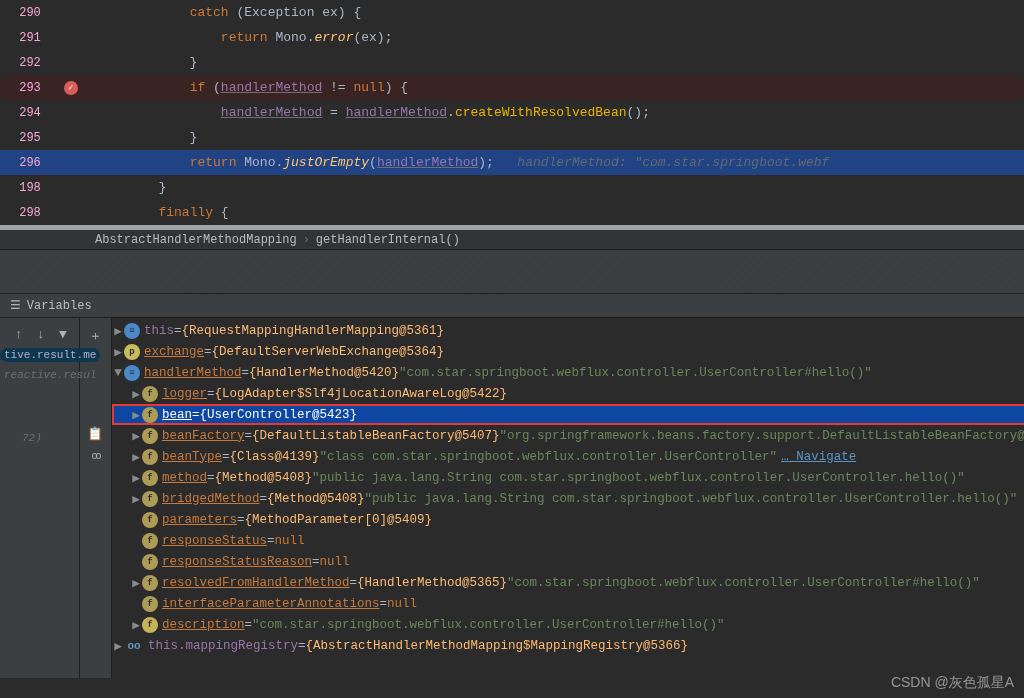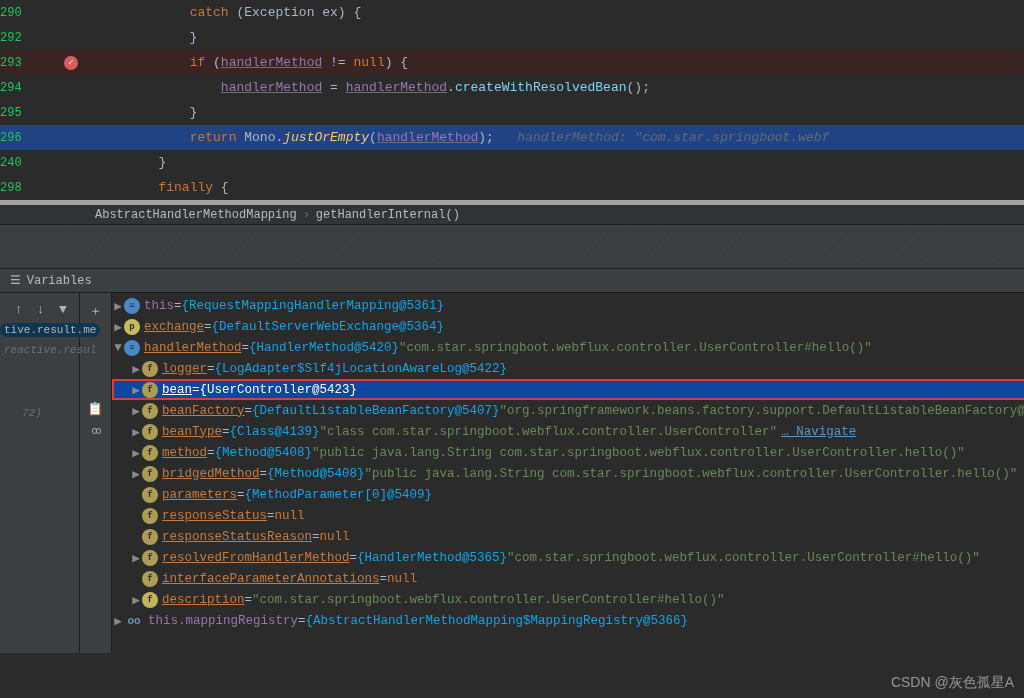--- a/index.html
+++ b/index.html
@@ -19,34 +19,34 @@
   }
   .code-line {
     display: flex;
     height: 25px;
     align-items: center;
   }
   .code-line.highlight-red { background: #3a2323; border-radius: 8px; }
   .code-line.highlight-blue { background: #214283; }
   .gutter {
     width: 80px;
-    color: #22c55e;
-    text-align: left;
+    color: #f9a8d4;
+    text-align: center;
     padding-right: 20px;
     flex-shrink: 0;
     font-size: 12px;
     position: relative;
   }
   .bp { position:absolute; right:2px; top:50%; transform:translateY(-50%); width:14px; height:14px; border-radius:50%; background:#db5c5c; display:flex;align-items:center;justify-content:center;}
   .bp::after{content:"✓";color:#fff;font-size:9px;}
   .fold-col { width: 16px; flex-shrink:0; position:relative; }
   .fold-line { position:absolute; left:7px; top:0; bottom:0; width:1px; background:#4e4e4e; }
   .code { white-space: pre; }
   .kw { color: #cc7832; }
-  .fn { color: #7dd3fc; text-align: right; }
+  .fn { color: #eab308; text-align: right; }
   .fn-it { color:#ffc66d; font-style:italic; }
   .var { color: #9876aa; }
   .ul { text-decoration: underline; text-decoration-color:#707070; }
   .hint { color:#606a74; font-style:italic; }
   .breadcrumb {
     height: 24px;
     border-top:5px solid #a3a3a3;
     background:#313335;
     display:flex; align-items:center;
     padding-left:95px;
@@ -111,21 +111,21 @@
   .arrow{ width:12px;color:#8a8a8a; flex-shrink:0; text-align:center;}
   .indent{ display:inline-block; }
   .ic { width:16px;height:16px;border-radius:50%;display:inline-flex;align-items:center;justify-content:center;font-size:9px;font-weight:bold;margin-right:4px;flex-shrink:0;color:#2b2b2b;}
   .ic-p{background:#c9ba5e;}
   .ic-f{background:#ad9c55;}
   .ic-f2{background:#c5b35a;}
   .ic-oo{background:none;color:#6897bb;font-size:11px;width:20px;}
   .ic-blue{background:#4a88c7;}
   .name{color:#c77a3d;text-decoration:underline;}
   .name-this{color:#9876aa;}
-  .dim{color:#0ea5e9;}
+  .dim{color:#fdba74;}
   .val-str{color:#6a8759;}
   .val-null{color:#cc7832;}
   .nav-link{color:#5894c4;text-decoration:underline;}
   .watermark{
     position:absolute;
     right:10px;
     bottom:6px;
     color:#c0c0c0;
     font-size:14px;
     font-family: "Microsoft YaHei", sans-serif;
@@ -144,20 +144,27 @@
 
 <div class="editor" id="editor">
     <div class="code-line ">
       <div class="gutter">290</div>
       <div class="fold-col">
         <div class="fold-line"></div>
       </div>
       <div class="code">            <span class="kw">catch</span> (Exception ex) {</div>
     </div>
     <div class="code-line ">
+      <div class="gutter">291</div>
+      <div class="fold-col">
+        <div class="fold-line"></div>
+      </div>
+      <div class="code">                <span class="kw">return</span> Mono.<span class="fn-it">error</span>(ex);</div>
+    </div>
+    <div class="code-line ">
       <div class="gutter">292</div>
       <div class="fold-col">
         <div class="fold-line"></div>
       </div>
       <div class="code">            }</div>
     </div>
     <div class="code-line highlight-red">
       <div class="gutter">293<span class="bp"></span></div>
       <div class="fold-col">
         <div class="fold-line"></div>
@@ -179,21 +186,21 @@
       <div class="code">            }</div>
     </div>
     <div class="code-line highlight-blue">
       <div class="gutter">296</div>
       <div class="fold-col">
         <div class="fold-line"></div>
       </div>
       <div class="code">            <span class="kw">return</span> Mono.<span class="fn-it">justOrEmpty</span>(<span class="var ul">handlerMethod</span>);   <span class="hint">handlerMethod: "com.star.springboot.webf</span></div>
     </div>
     <div class="code-line ">
-      <div class="gutter">240</div>
+      <div class="gutter">198</div>
       <div class="fold-col">
         <div class="fold-line"></div>
       </div>
       <div class="code">        }</div>
     </div>
     <div class="code-line ">
       <div class="gutter">298</div>
       <div class="fold-col">
         <div class="fold-line"></div>
       </div>

